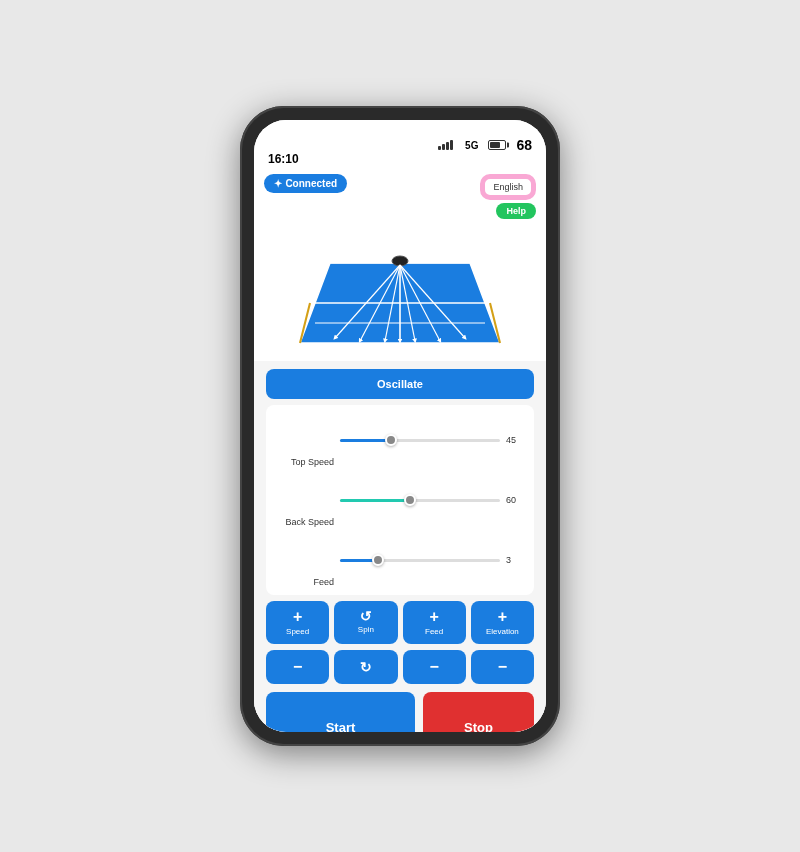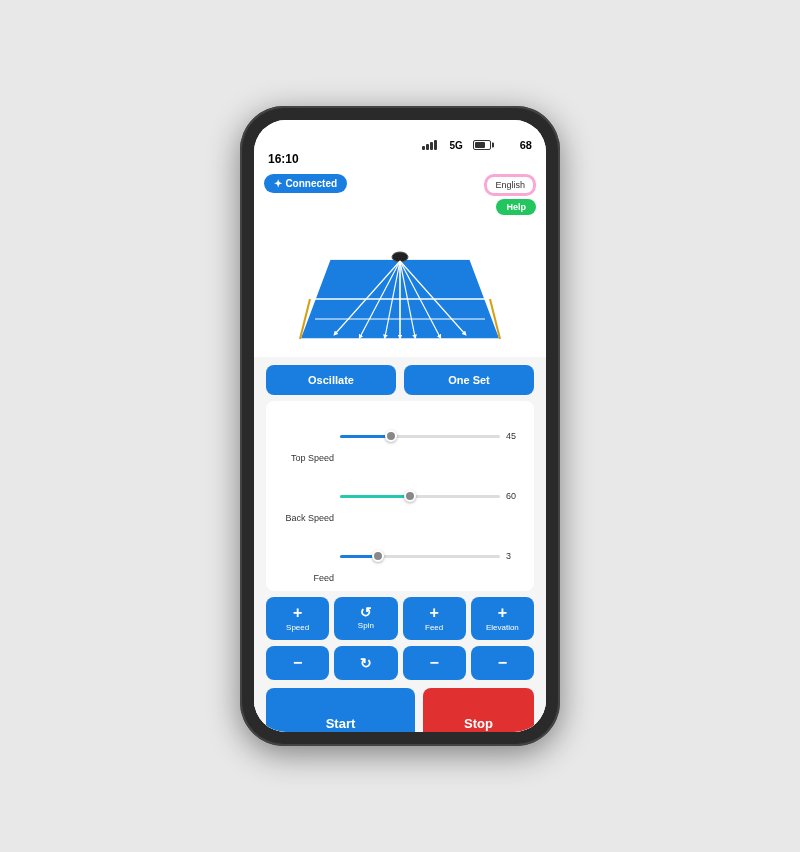--- a/index.html
+++ b/index.html
@@ -126,21 +126,21 @@
     .top-right-btns {
       display: flex;
       flex-direction: column;
       align-items: flex-end;
       gap: 3px;
     }
 
     .btn-english {
       background: #fff;
       color: #333;
-      border: 3px solid #f9a8d4;
+      border: 5px solid #f9a8d4;
       border-radius: 10px;
       padding: 3px 8px;
       font-size: 9px;
       cursor: pointer;
     }
 
     .btn-help {
       background: #22c55e;
       color: #fff;
       border: none;
@@ -368,21 +368,21 @@
         <div class="signal-bars">
           <span style="height:4px"></span>
           <span style="height:6px"></span>
           <span style="height:8px"></span>
           <span style="height:10px"></span>
         </div>
         <span style="font-size:10px;font-weight:700;margin-left:2px;">5G</span>
         <div class="battery-icon">
           <div class="battery-fill"></div>
         </div>
-        <span style="font-size:11px;margin-left:19px;">68</span>
+        <span style="font-size:14px;">68</span>
       </div>
     </div>
 
     <div class="screen-content">
 
       <div class="top-bar">
         <button class="btn-connected">
           <span class="bluetooth-icon">✦</span>
           <span>Connected</span>
         </button>
@@ -424,21 +424,20 @@
           <line x1="120" y1="32" x2="135" y2="108" stroke="white" stroke-width="1.2" marker-end="url(#arrowhead)"></line>
           <line x1="120" y1="32" x2="160" y2="108" stroke="white" stroke-width="1.2" marker-end="url(#arrowhead)"></line>
           <line x1="120" y1="32" x2="185" y2="105" stroke="white" stroke-width="1.2" marker-end="url(#arrowhead)"></line>
         </svg>
       </div>
 
       <div class="controls">
 
         <div class="mode-buttons">
           <button class="btn-mode">Oscillate</button>
-          <button class="btn-mode">One Set</button>
         </div>
 
         <div class="sliders-section">
           <div class="slider-row">
             <span class="slider-label">Top Speed</span>
             <div class="slider-track">
               <div class="slider-fill-top"></div>
               <div class="slider-thumb slider-thumb-top"></div>
             </div>
             <span class="slider-value">45</span>

